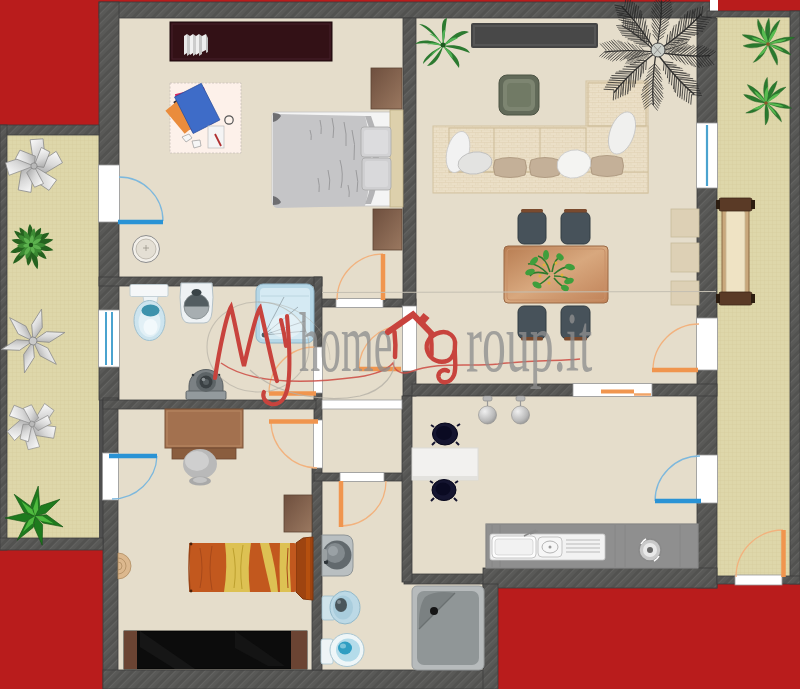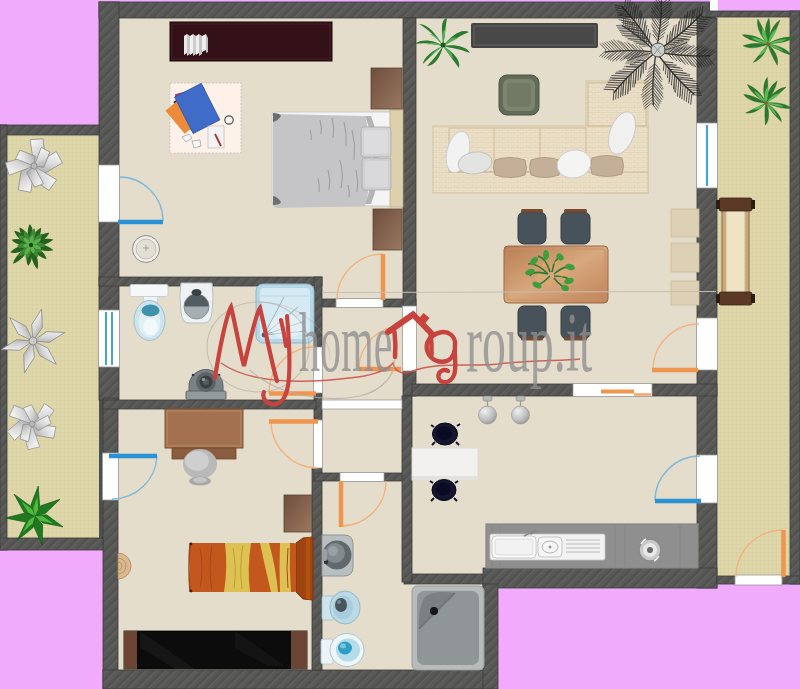--- a/index.html
+++ b/index.html
@@ -1,16 +1,16 @@
 <!DOCTYPE html>
 <html><head>
 <meta charset="utf-8">
 <style>
 html,body{margin:0;padding:0;background:#fff;}
-#page{width:800px;height:689px;position:relative;background:#f0abfc;font-family:"Liberation Sans",sans-serif;}
+#page{width:800px;height:689px;position:relative;background:#b91c1c;font-family:"Liberation Sans",sans-serif;}
 </style>
 </head>
 <body>
 <div id="page">
 <svg width="800" height="689" viewBox="0 0 800 689" xmlns="http://www.w3.org/2000/svg">
 <defs>
 <pattern id="hatch" width="7" height="7" patternUnits="userSpaceOnUse" patternTransform="rotate(45)">
   <rect width="7" height="7" fill="#595957"></rect>
   <rect width="3" height="7" fill="#525250"></rect>
   <rect x="3" width="1" height="7" fill="#636361"></rect>

